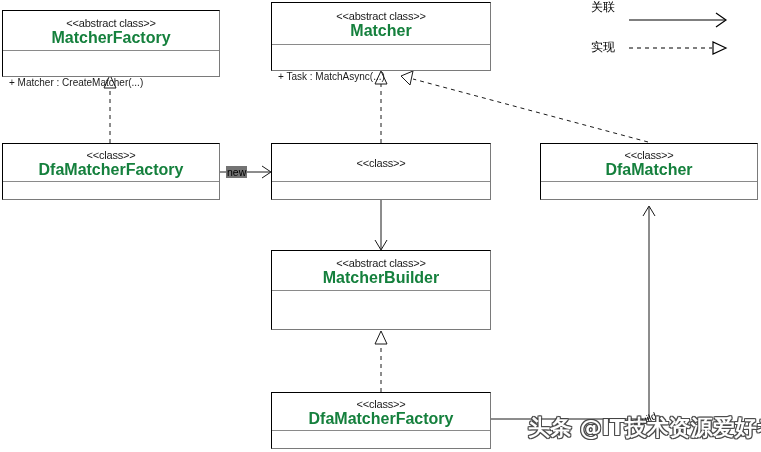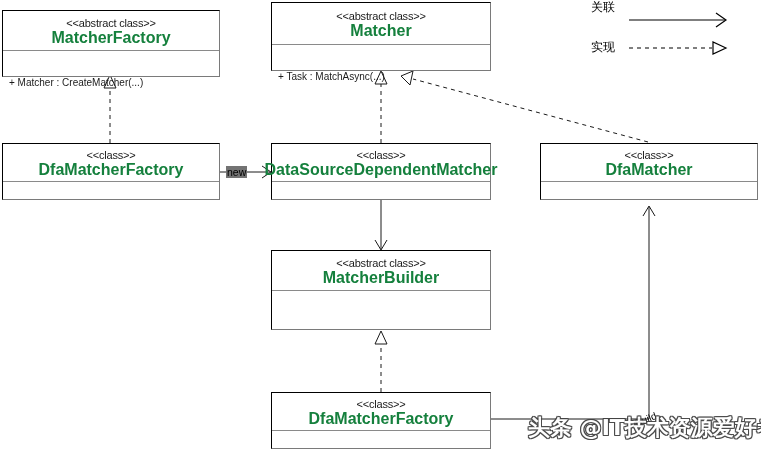--- a/index.html
+++ b/index.html
@@ -178,21 +178,20 @@
     <div class="uml-head" style="height:38px;">
       <div class="stereotype">&lt;&lt;class&gt;&gt;</div>
       <div class="cname">DfaMatcherFactory</div>
     </div>
     <div class="uml-body" style="height:18px;"></div>
   </div>
 
   <div class="uml-class" style="left:271px;top:143px;width:220px;height:57px;">
     <div class="uml-head" style="height:38px;">
       <div class="stereotype">&lt;&lt;class&gt;&gt;</div>
-      <div class="cname">DataSourceDependentMatcher</div>
     </div>
     <div class="uml-body" style="height:18px;"></div>
   </div>
 
   <div class="uml-class" style="left:540px;top:143px;width:218px;height:57px;">
     <div class="uml-head" style="height:38px;">
       <div class="stereotype">&lt;&lt;class&gt;&gt;</div>
       <div class="cname">DfaMatcher</div>
     </div>
     <div class="uml-body" style="height:18px;"></div>

